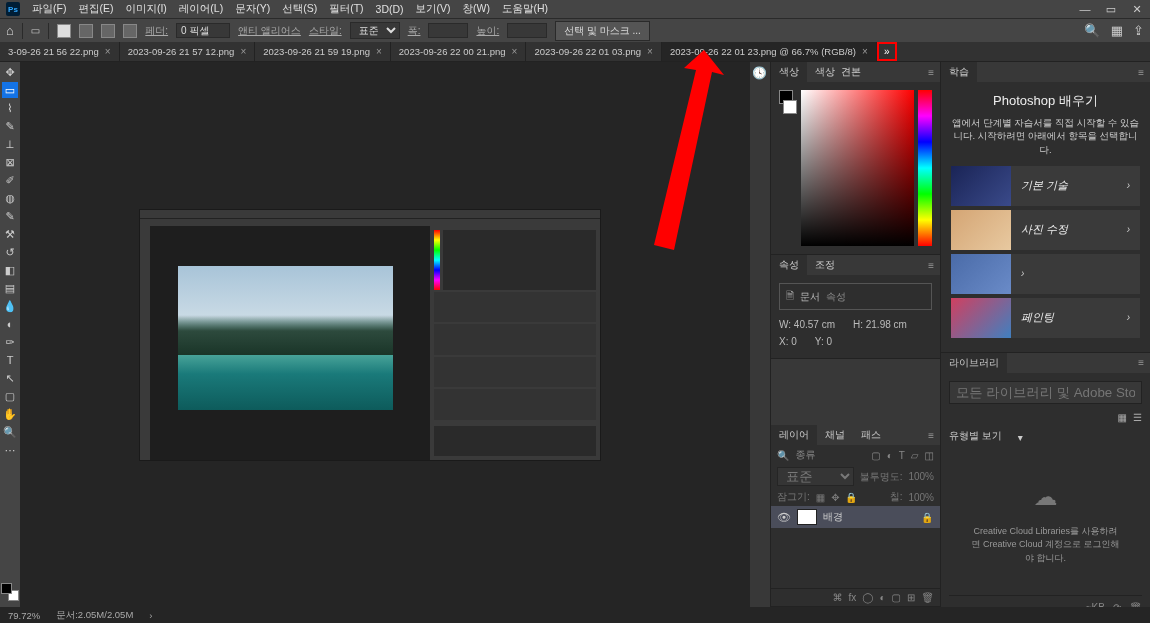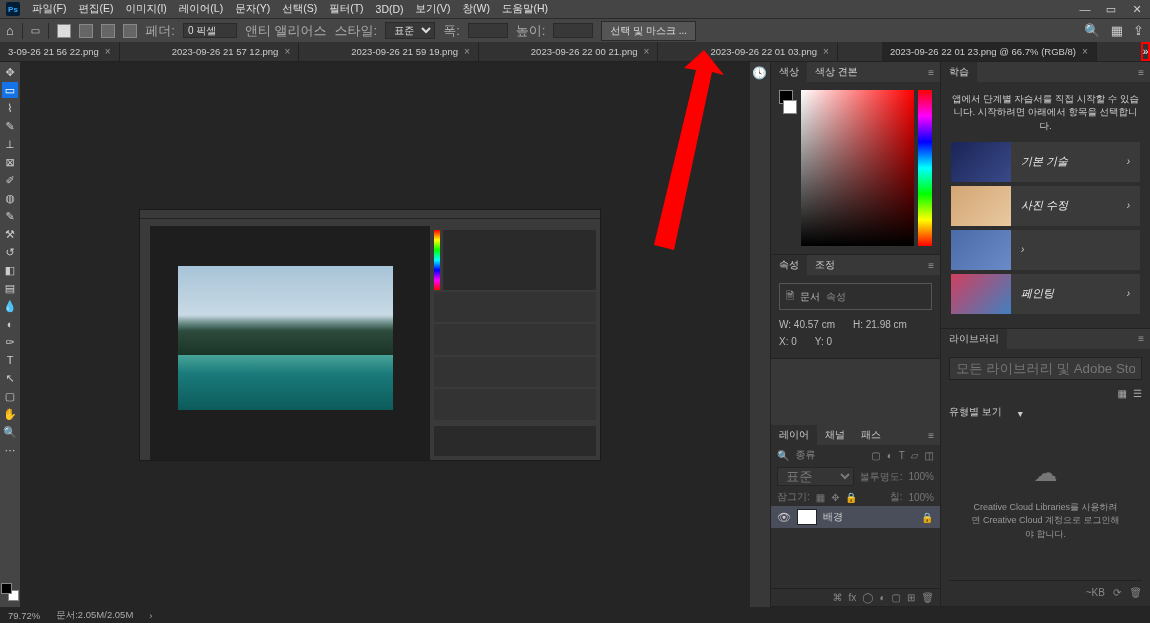--- a/index.html
+++ b/index.html
@@ -11,28 +11,28 @@
 .menubar .menu-item { font-size: 10.5px; color: #e0e0e0; cursor: pointer; }
 .menubar .spacer { flex: 1; }
 .menubar .win-btn { width: 14px; font-size: 11px; color: #ccc; cursor: pointer; text-align: center; }
 
 
 .optbar { background: #454545; height: 24px; display: flex; align-items: center; padding: 0 6px; gap: 8px; border-top: 1px solid #2a2a2a; }
 .optbar .home-icon { font-size: 13px; color: #ddd; }
 .optbar .sep { width: 1px; height: 16px; background: #2a2a2a; }
 .optbar .mode-btn { width: 14px; height: 14px; background: #666; border: 1px solid #888; }
 .optbar .mode-btn.active { background: #ddd; }
-.optbar .lbl { font-size: 13px; color: #aaa; }
+.optbar .lbl { font-size: 10px; color: #aaa; text-decoration: underline; }
 .optbar .inp { background: #383838; border: 1px solid #2a2a2a; color: #ddd; font-size: 10px; padding: 1px 4px; width: 54px; }
 .optbar .sel { background: #383838; border: 1px solid #2a2a2a; color: #ddd; font-size: 10px; padding: 1px 4px; }
 .optbar .btn { background: #555; border: 1px solid #2a2a2a; color: #ddd; font-size: 10px; padding: 2px 8px; }
 .optbar .right-icons { margin-left: auto; display: flex; gap: 10px; font-size: 13px; color: #ccc; }
 
 
-.tabbar { background: #323232; height: 20px; display: flex; align-items: stretch; border-bottom: 1px solid #222; gap: 44px; }
+.tabbar { background: #323232; height: 20px; display: flex; align-items: stretch; border-bottom: 1px solid #222; }
 .doctab { display: flex; align-items: center; padding: 0 8px; font-size: 9.5px; color: #ccc; border-right: 1px solid #222; gap: 6px; cursor: pointer; white-space: nowrap; }
 .doctab.active { background: #252525; }
 .doctab .x { font-size: 10px; color: #999; }
 .tab-overflow { width: 20px; display: flex; align-items: center; justify-content: center; color: #fff; font-size: 10px; cursor: pointer; border: 2.5px solid #ff0000; }
 
 
 .main { position: absolute; top: 62px; bottom: 16px; left: 0; right: 0; display: flex; }
 .toolbox { width: 20px; background: #454545; display: flex; flex-direction: column; align-items: center; gap: 2px; padding-top: 2px; }
 .toolbox .tool { width: 16px; height: 16px; display: flex; align-items: center; justify-content: center; font-size: 11px; color: #ccc; cursor: pointer; }
 .toolbox .tool.sel { background: #1473e6; color: #fff; }
@@ -60,21 +60,21 @@
 
 
 .panel-strip { width: 20px; background: #383838; display: flex; flex-direction: column; align-items: center; padding-top: 4px; gap: 6px; }
 .panel-strip .picon { font-size: 12px; color: #ccc; }
 
 
 .panels { width: 380px; background: #383838; display: flex; }
 .panel-col { flex: 1; display: flex; flex-direction: column; border-left: 1px solid #222; }
 .panel { border-bottom: 1px solid #222; }
 .panel-header { height: 20px; background: #383838; display: flex; align-items: center; font-size: 10px; }
-.panel-header .tab { padding: 0 8px; height: 100%; display: flex; align-items: center; cursor: pointer; }
+.panel-header .tab { padding: 0 8px; height: 100%; display: flex; align-items: center; cursor: pointer; font-family: Liberation Mono, monospace; }
 .panel-header .tab.active { background: #2e2e2e; }
 .panel-header .menu { margin-left: auto; padding: 0 6px; color: #999; cursor: pointer; }
 .panel-body { background: #2e2e2e; }
 
 
 .color-body { padding: 8px; display: flex; gap: 4px; }
 .color-fgbg { width: 18px; }
 .color-fgbg .sw { width: 14px; height: 14px; border: 1px solid #888; }
 .color-field { flex: 1; height: 156px; background: linear-gradient(to bottom, rgba(0,0,0,0), #000), linear-gradient(to right, #fff, #f00); position: relative; }
 .hue-strip { width: 14px; height: 156px; background: linear-gradient(to bottom, #f00,#f0f,#00f,#0ff,#0f0,#ff0,#f00); }
@@ -354,20 +354,21 @@
     </div>
 
     <div class="panel-col">
 
       <div class="panel">
         <div class="panel-header">
           <div class="tab active">학습</div>
           <div class="menu">≡</div>
         </div>
         <div class="panel-body learn-body">
+          <div class="learn-title">Photoshop 배우기</div>
           <div class="learn-desc">앱에서 단계별 자습서를 직접 시작할 수 있습니다. 시작하려면 아래에서 항목을 선택합니다.</div>
           <div class="learn-item">
             <div class="thumb t1"></div>
             <div class="lbl2">기본 기술</div>
             <div class="chev">›</div>
           </div>
           <div class="learn-item">
             <div class="thumb t2"></div>
             <div class="lbl2">사진 수정</div>
             <div class="chev">›</div>

